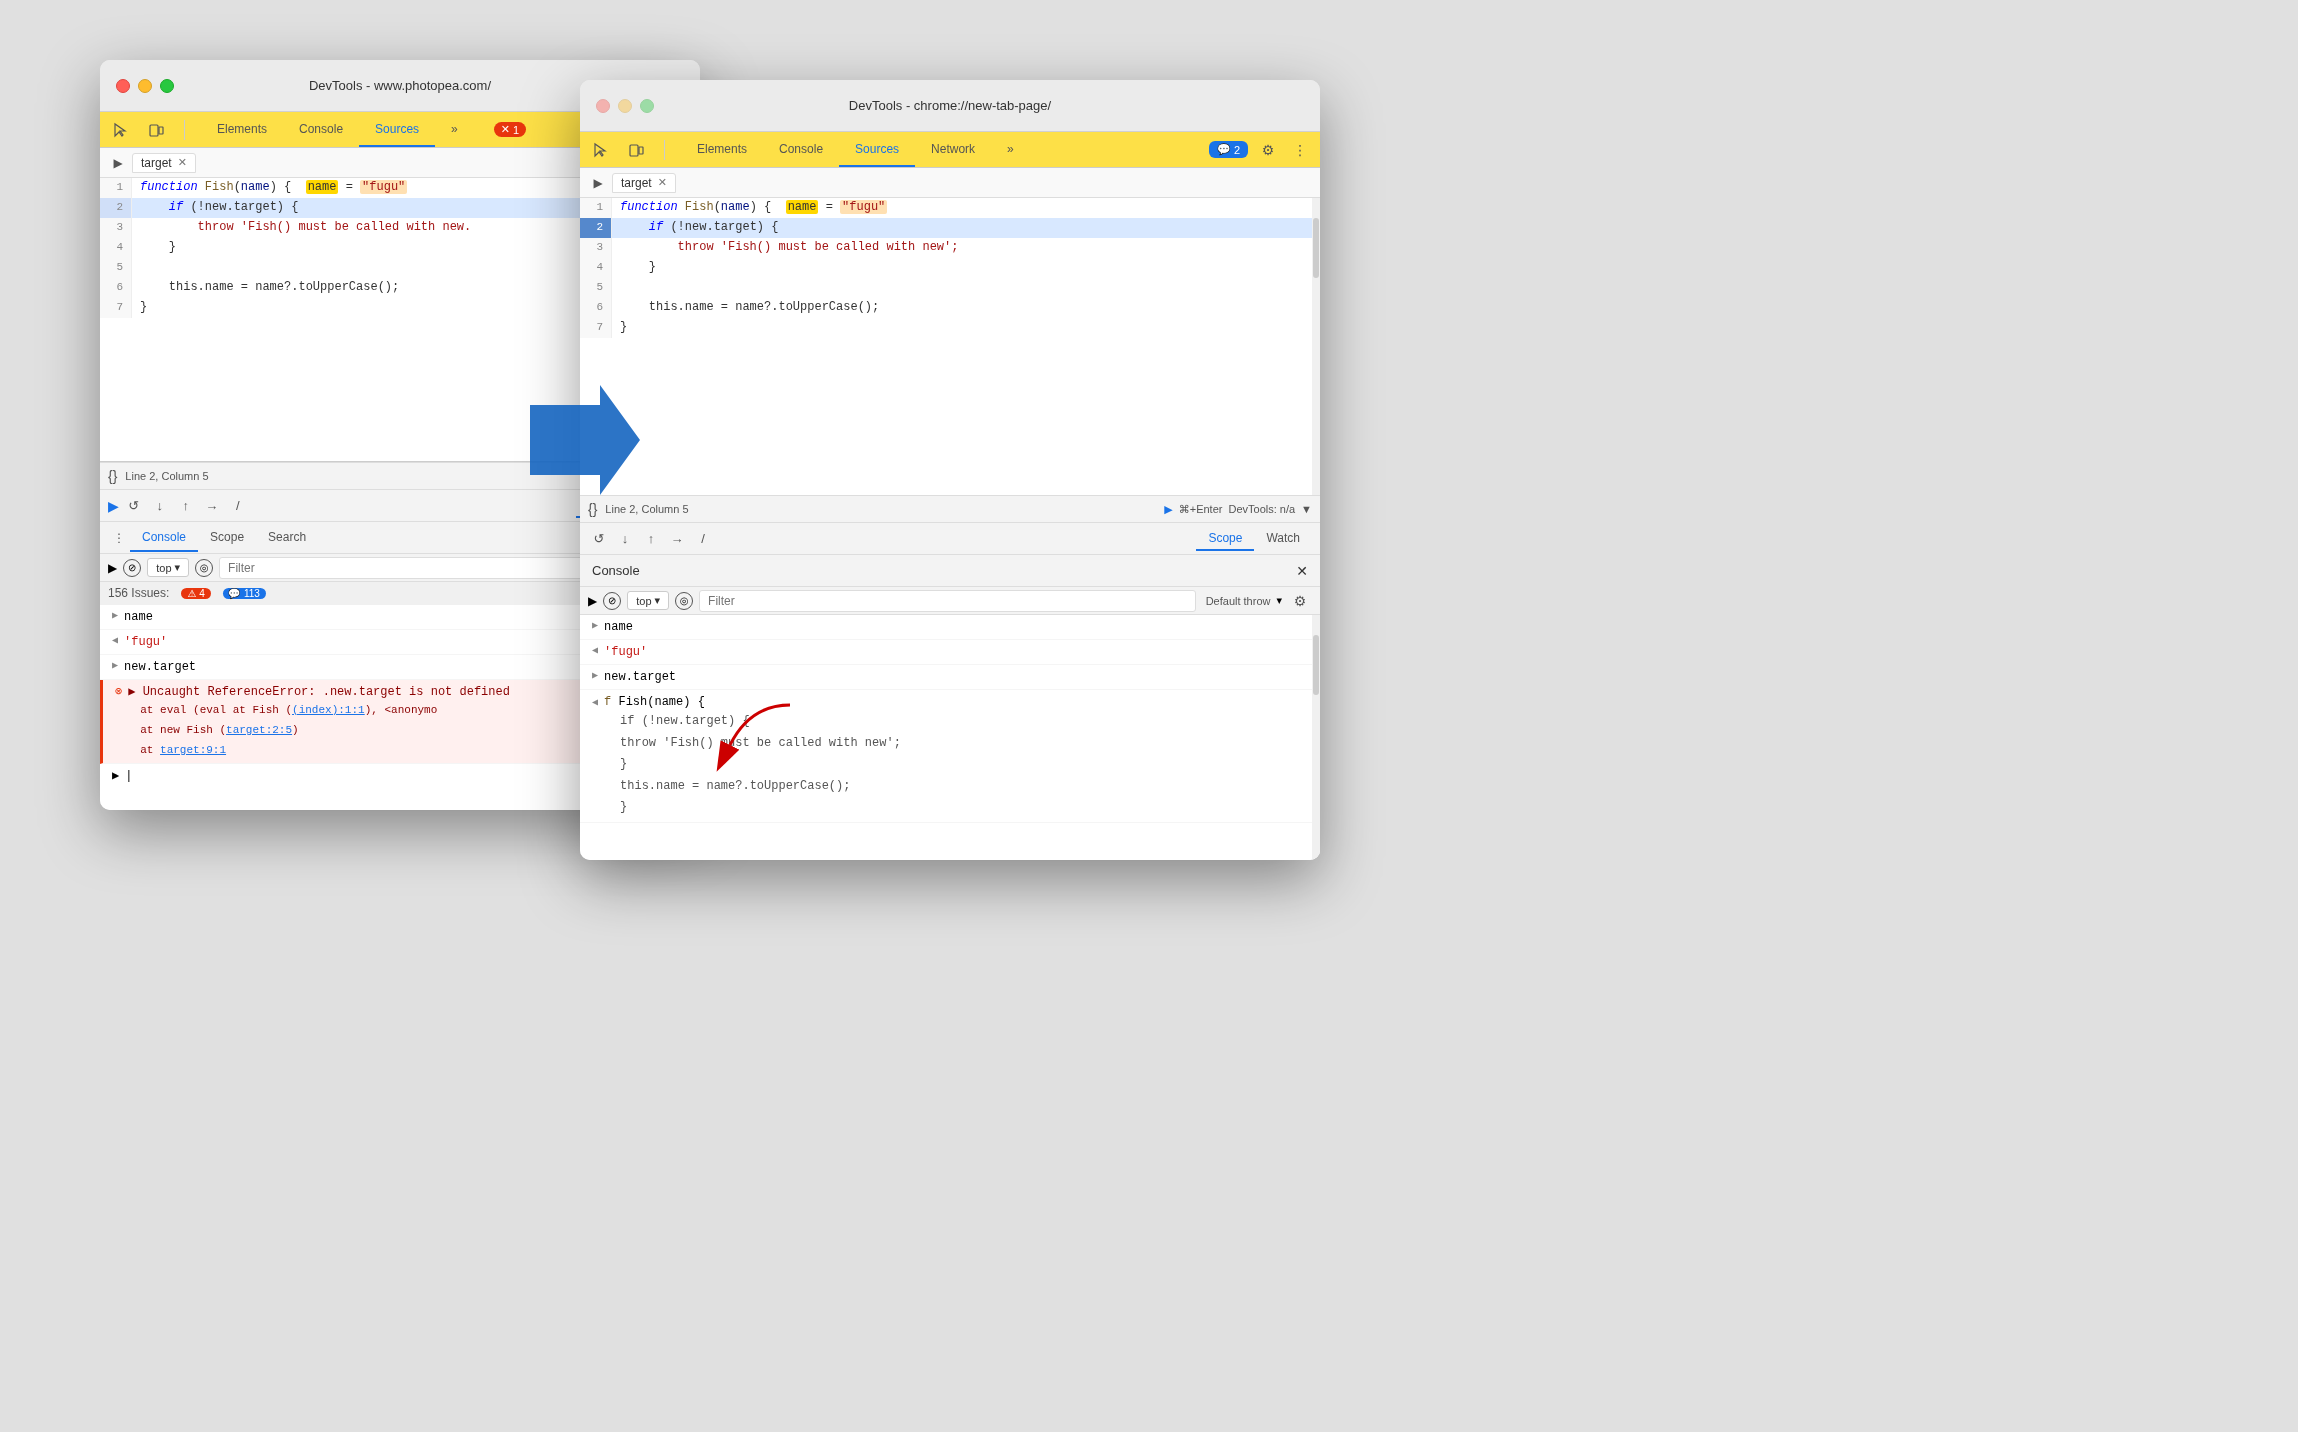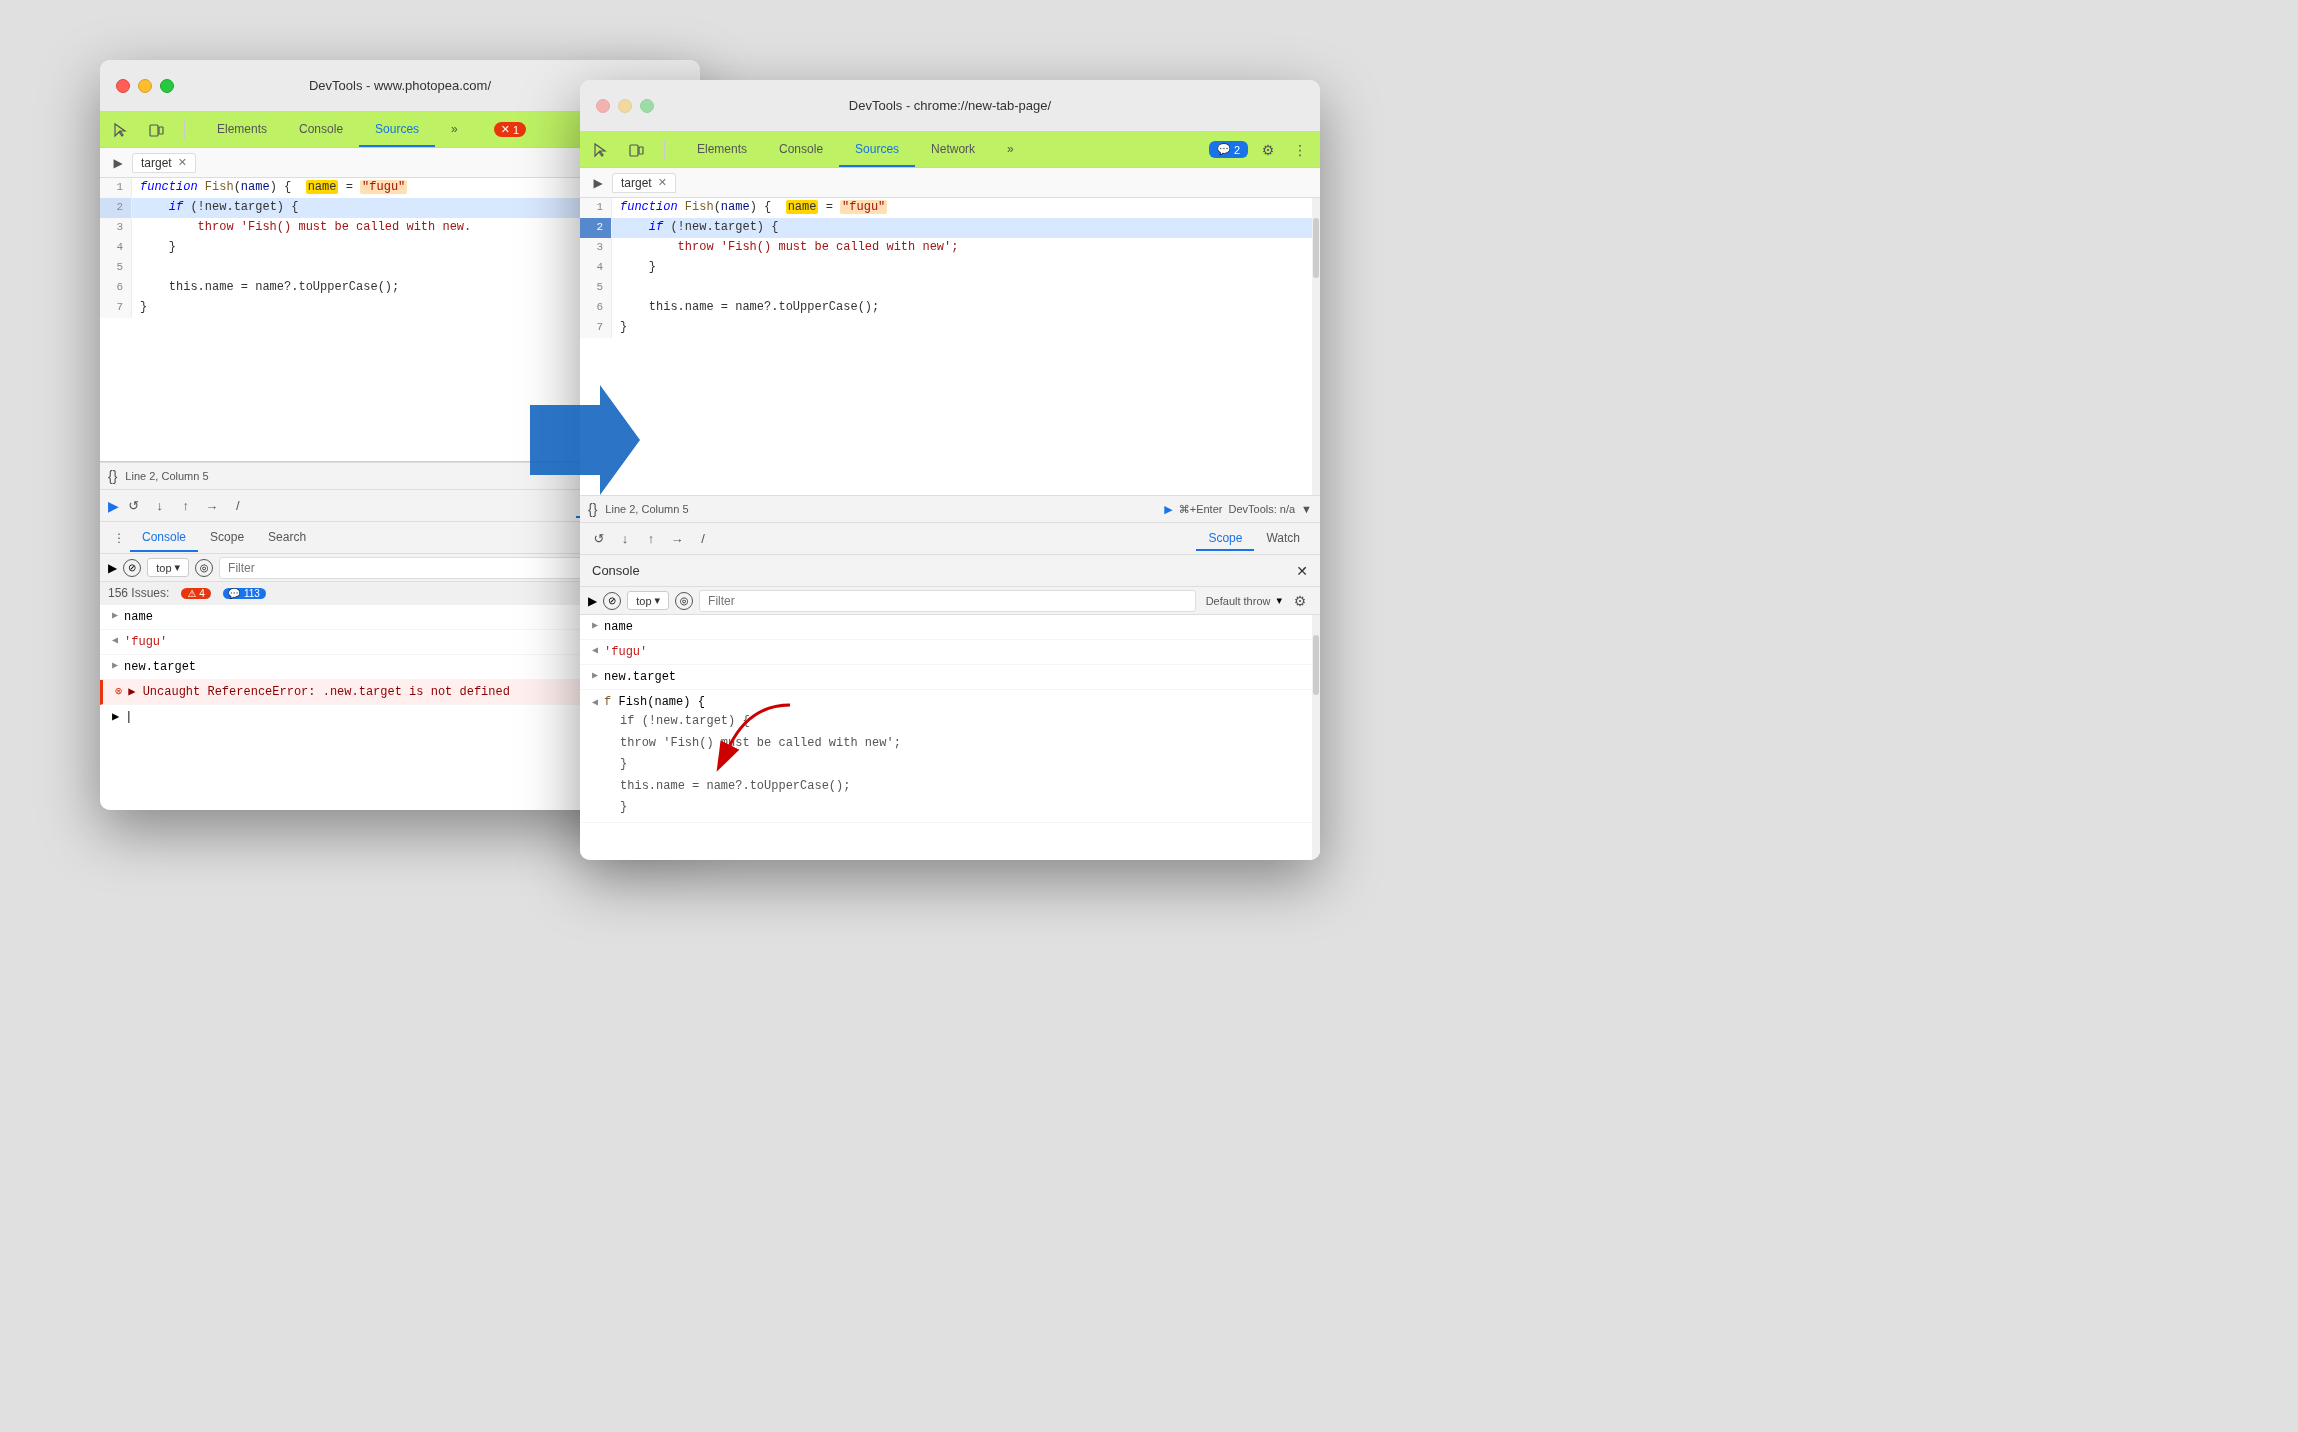--- a/index.html
+++ b/index.html
@@ -73,21 +73,21 @@
       left: 50%;
       transform: translateX(-50%);
       font-size: 13px;
       color: #333;
       font-weight: 500;
     }
 
     
     .devtools-toolbar {
       height: 36px;
-      background: #bef264;
+      background: #fde047;
       border-bottom: 1px solid #ccc;
       display: flex;
       align-items: center;
       padding: 0 8px;
       gap: 12px;
     }
 
     .toolbar-icon {
       width: 24px;
       height: 24px;
@@ -614,20 +614,25 @@
           <span class="console-str">'fugu'</span>
         </div>
         <div class="console-entry">
           <span class="arrow">▶</span>
           <span>new.target</span>
         </div>
         <div class="console-entry console-error">
           <span class="err-icon">⊗</span>
           <div>
             <div>▶ Uncaught ReferenceError: .new.target is not defined</div>
+            <div style="font-size:11px; padding-left:12px; line-height:1.8;">
+              <div>at eval (eval at Fish (<span class="console-link">(index):1:1</span>), &lt;anonymo</div>
+              <div>at new Fish (<span class="console-link">target:2:5</span>)</div>
+              <div>at <span class="console-link">target:9:1</span></div>
+            </div>
           </div>
         </div>
         <div class="console-input-line">
           <span class="arrow">▶</span>
           <span>|</span>
         </div>
       </div>
     </div>
   </div>
 </div>

